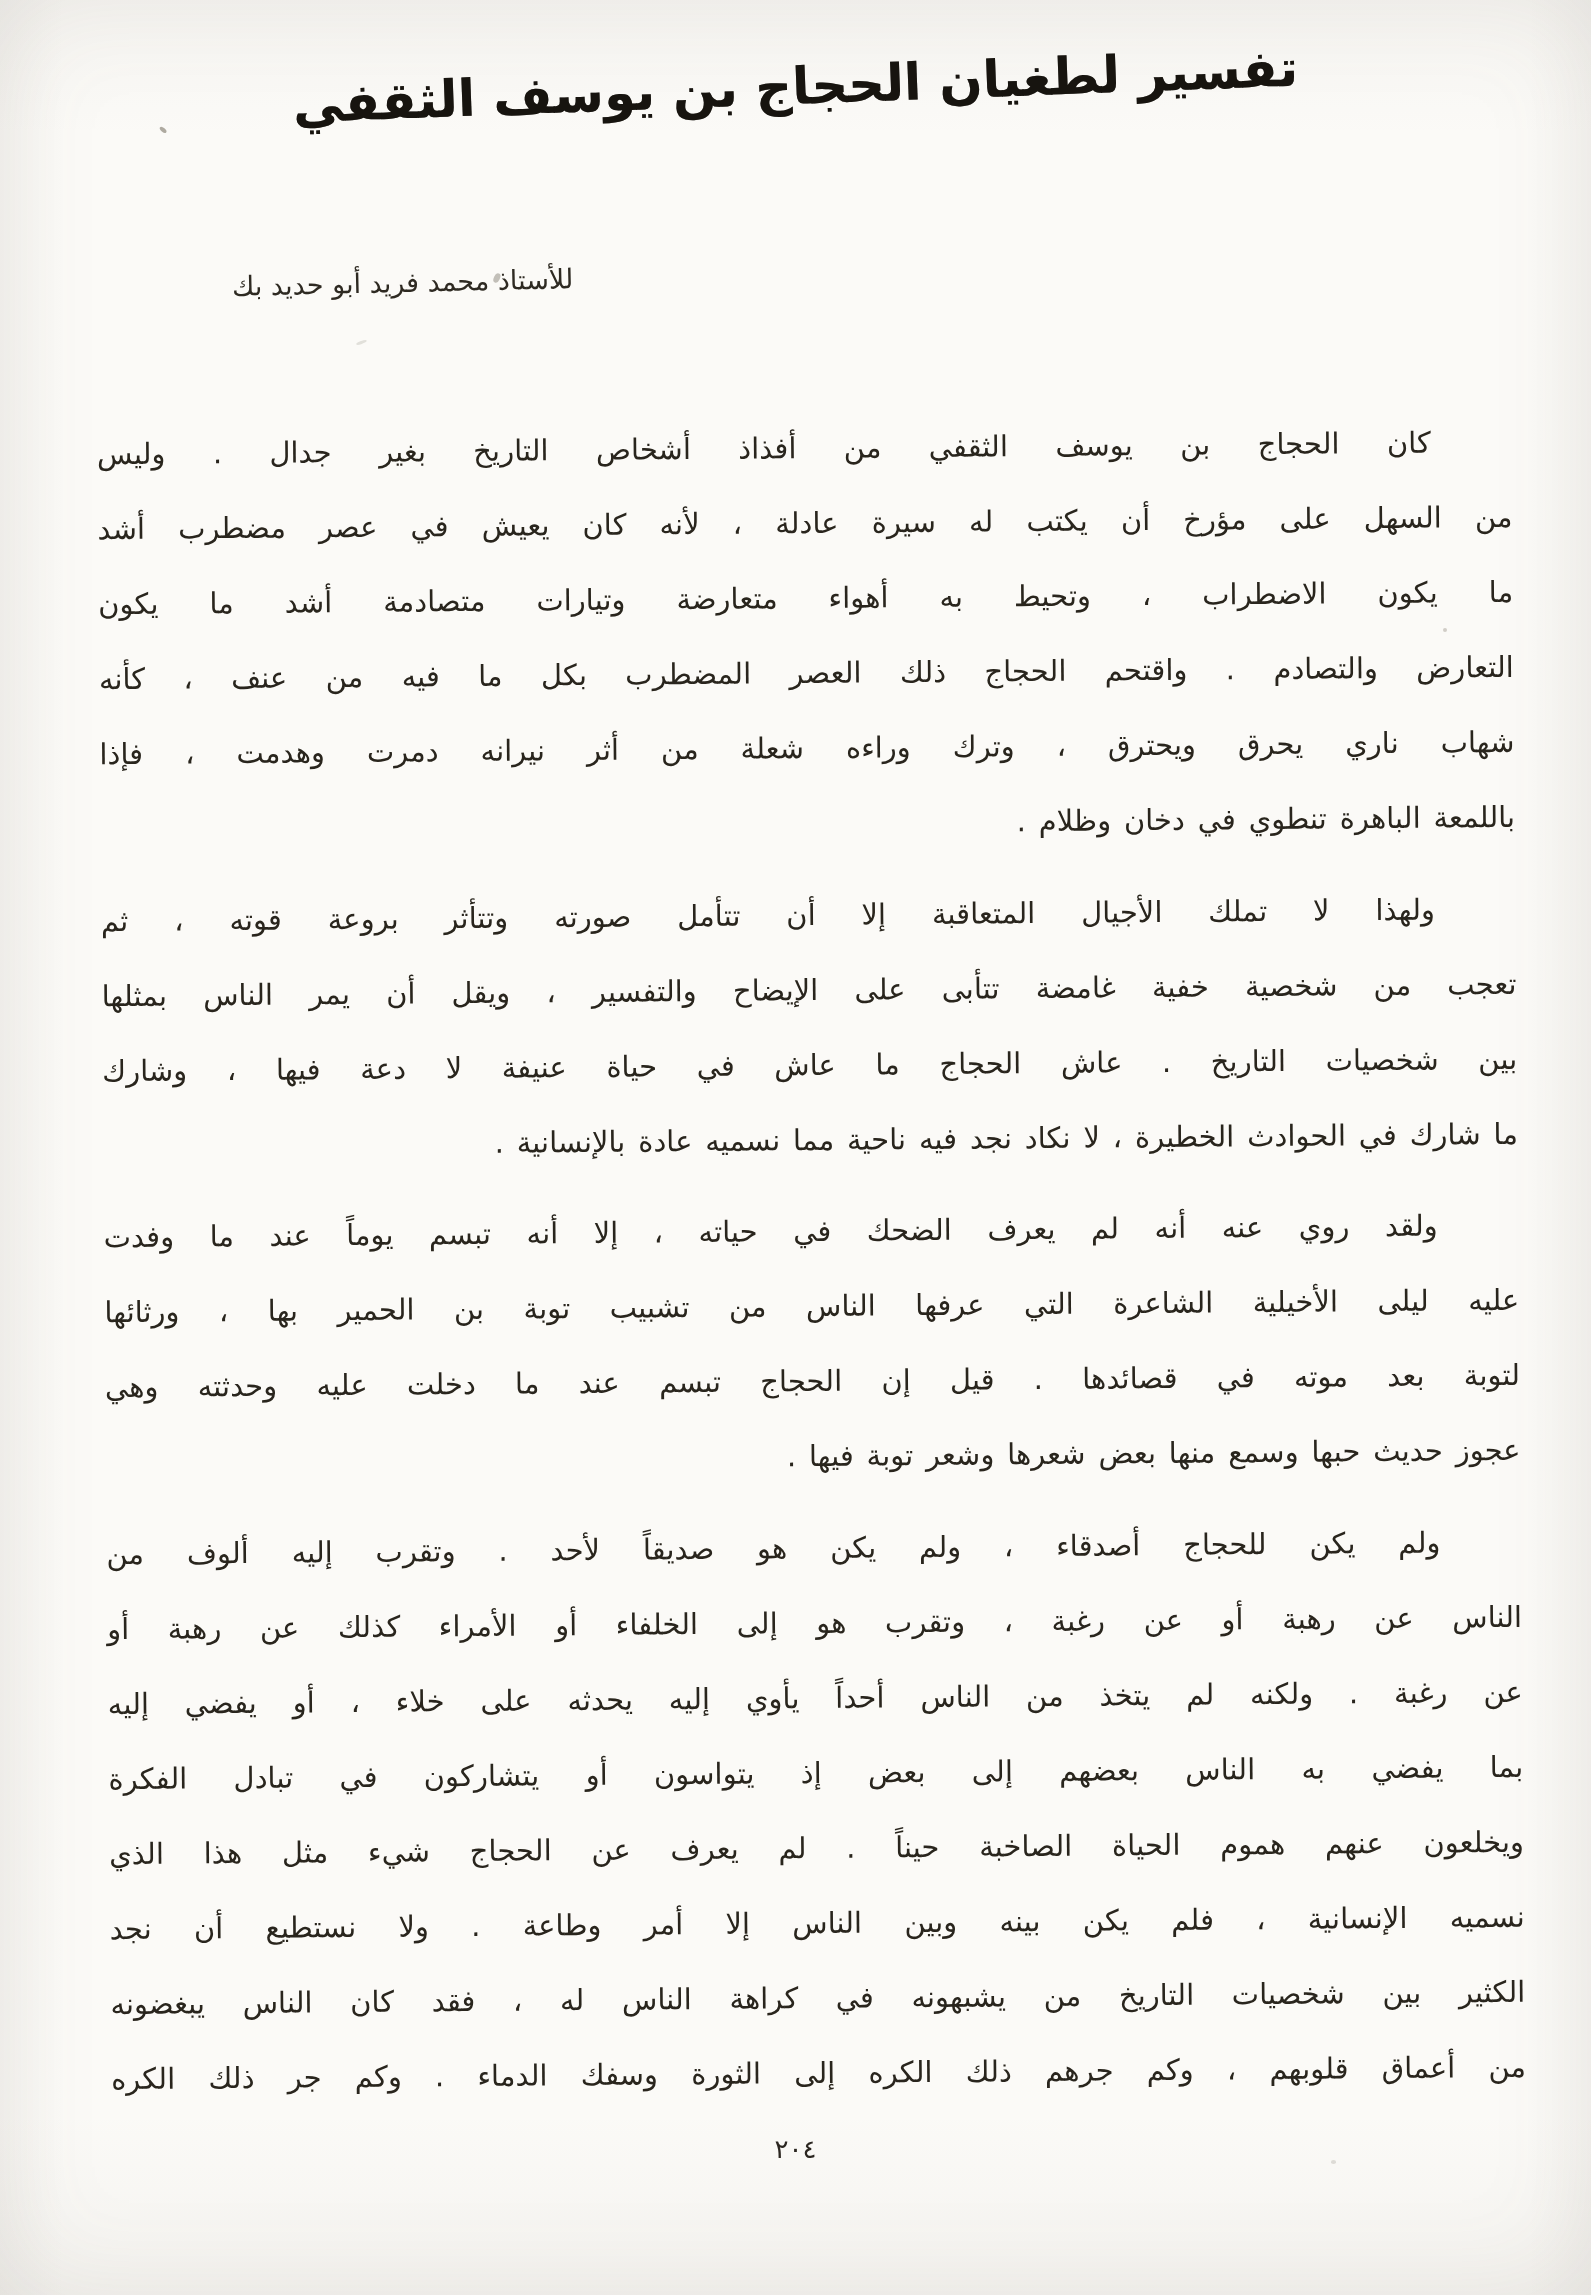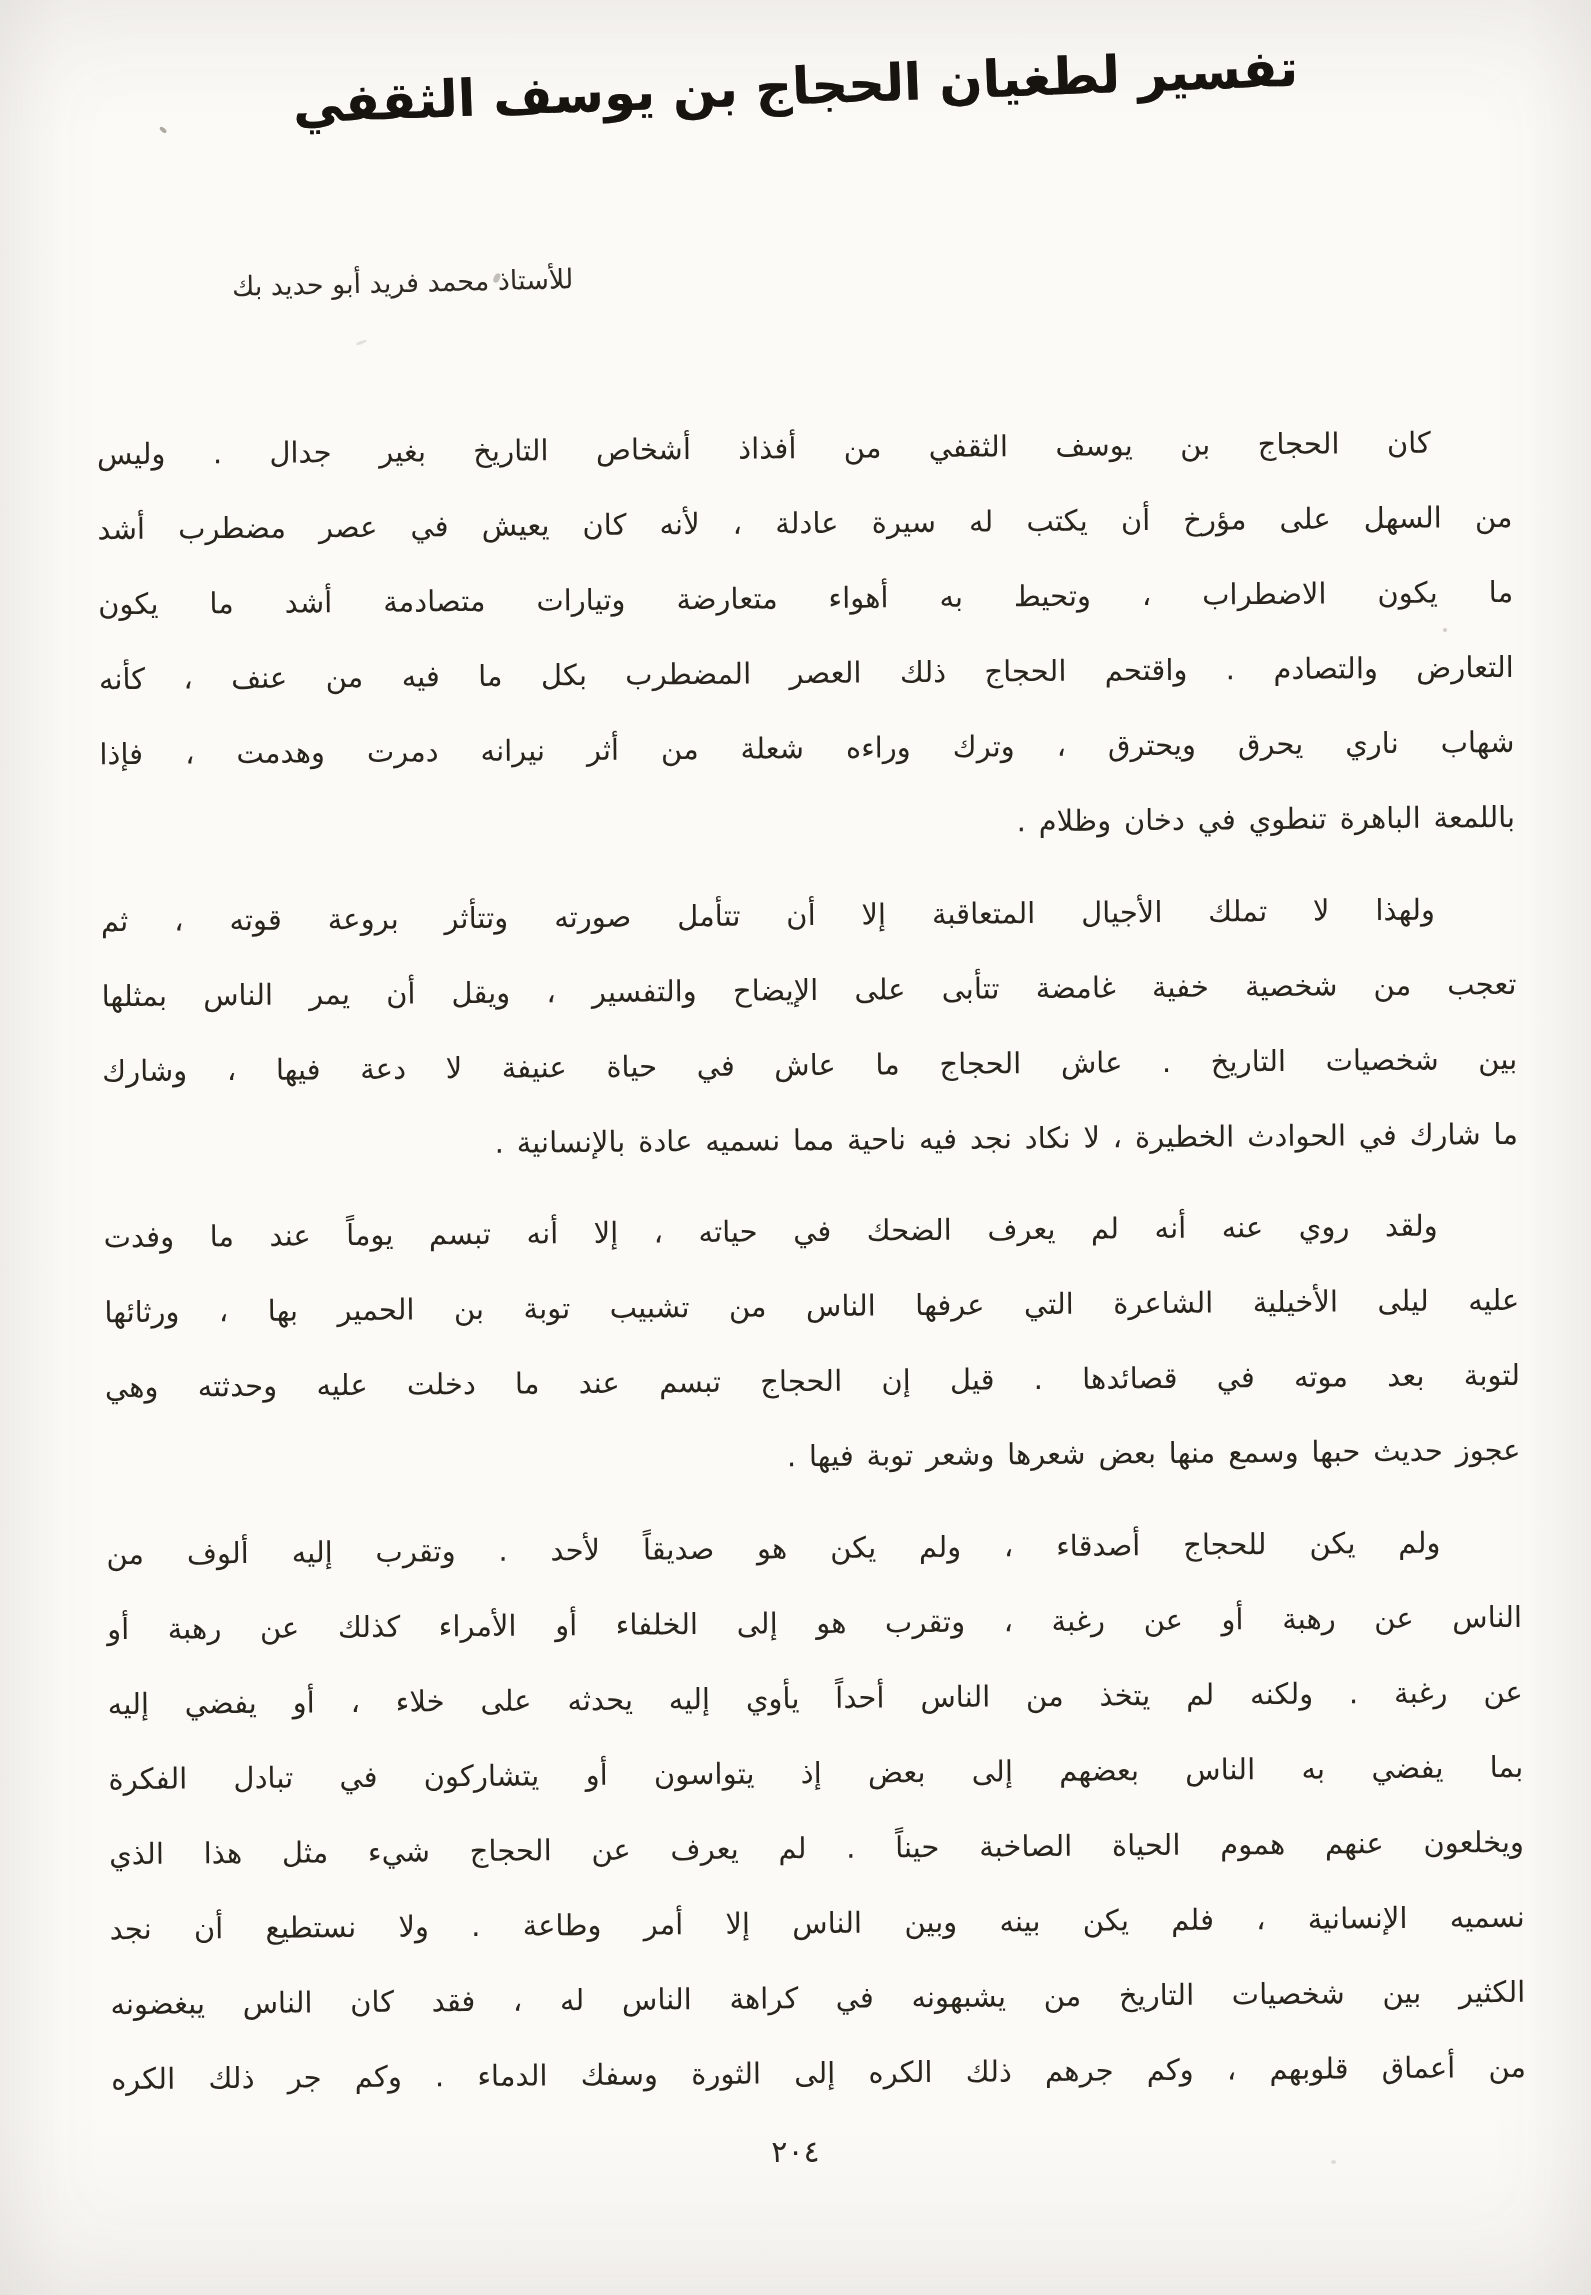--- a/index.html
+++ b/index.html
@@ -66,21 +66,21 @@
   }
   .line.first { padding-right: 81px; }
   .line.last { text-align: right; text-align-last: right; }
   .page-number {
     position: absolute;
     top: 2134px;
     left: 0;
     width: 100%;
     text-align: center;
     direction: rtl;
-    font-size: 30px;
+    font-size: 26px;
     color: #2b2620;
   }
   .speck {
     position: absolute;
     background: #6f675a;
     border-radius: 50%;
     opacity: 0.55;
   }
   .speck.s1 { left: 159px; top: 128px; width: 8.4px; height: 4.2px; transform: rotate(40deg); }
   .speck.s2 { left: 494px; top: 273px; width: 6px; height: 9.5px; transform: rotate(25deg); opacity: 0.4; }

